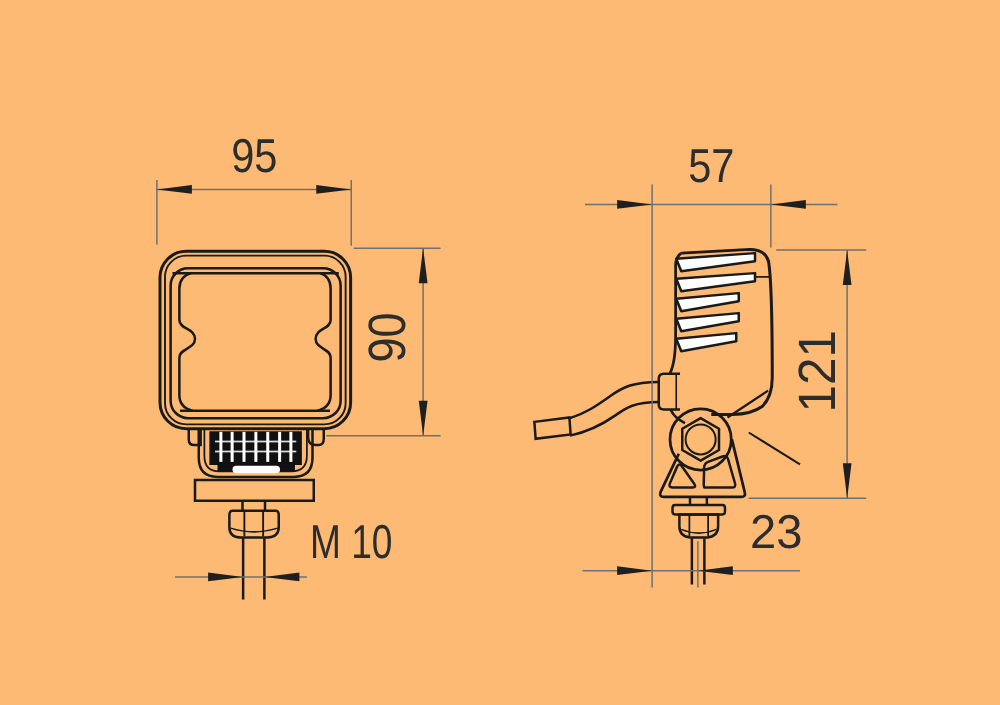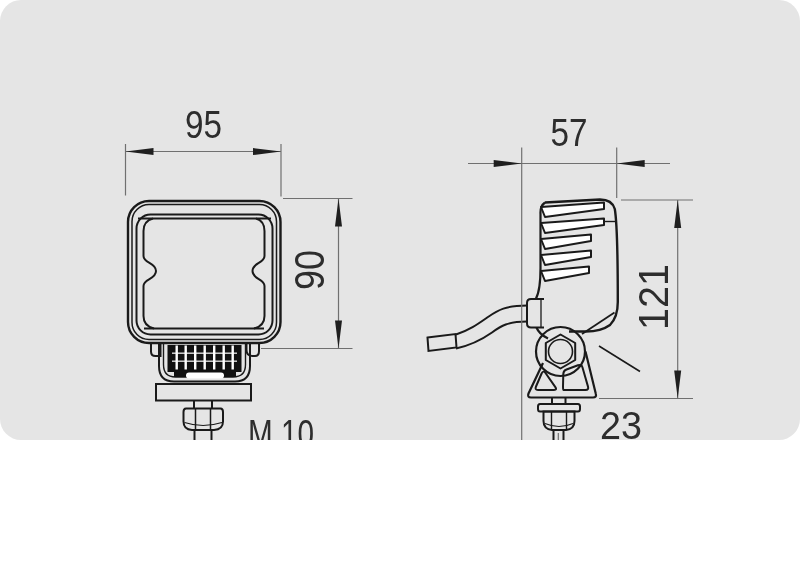--- a/index.html
+++ b/index.html
@@ -1,22 +1,21 @@
 <!DOCTYPE html>
 <html><head>
 <meta charset="utf-8">
 <style>
   html,body{margin:0;padding:0;background:#ffffff;}
   .canvas{
     position:relative;
-    width:800px;height:440px;
-    background:#e5e5e5;
+    width:800px;height:564px;
+    background:#fdba74;
     font-family:"Liberation Sans", sans-serif;
     overflow:hidden;
-    border-radius:21px;
   }
   svg{display:block;}
   .dimtext{
     font-family:"Liberation Sans", sans-serif;
     font-size:38px;
     fill:#2d2d2d;
   }
   .dimtext-rot{
     font-family:"Liberation Sans", sans-serif;
     font-size:42px;

